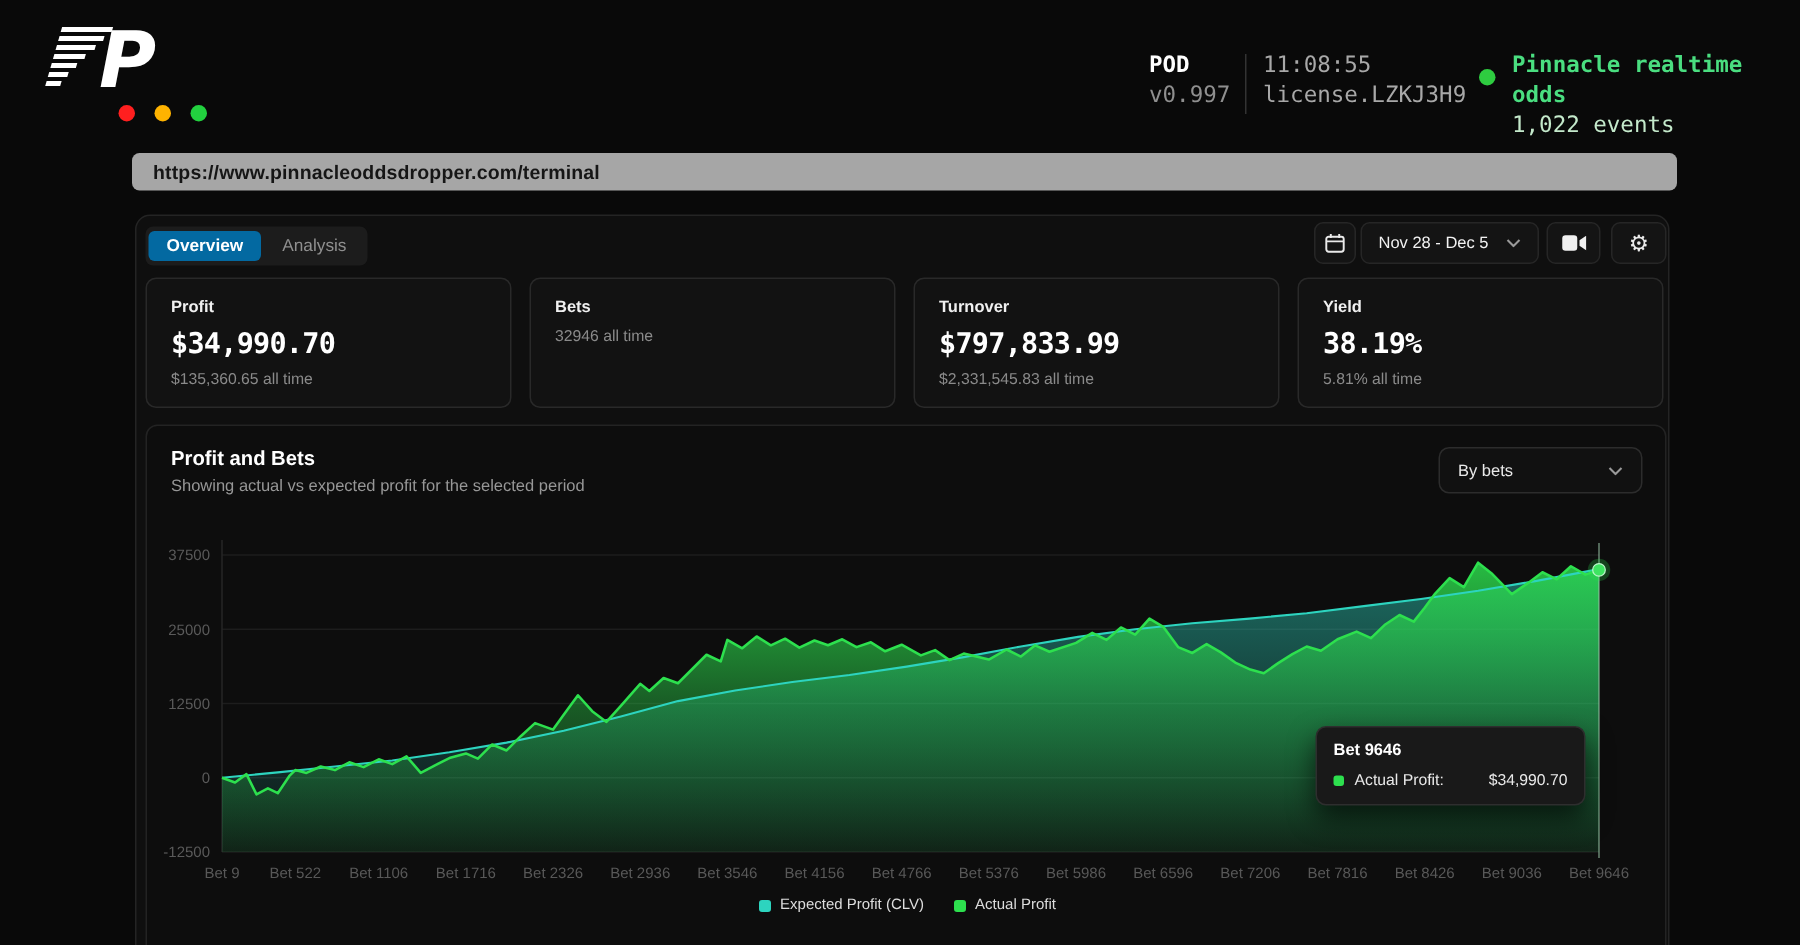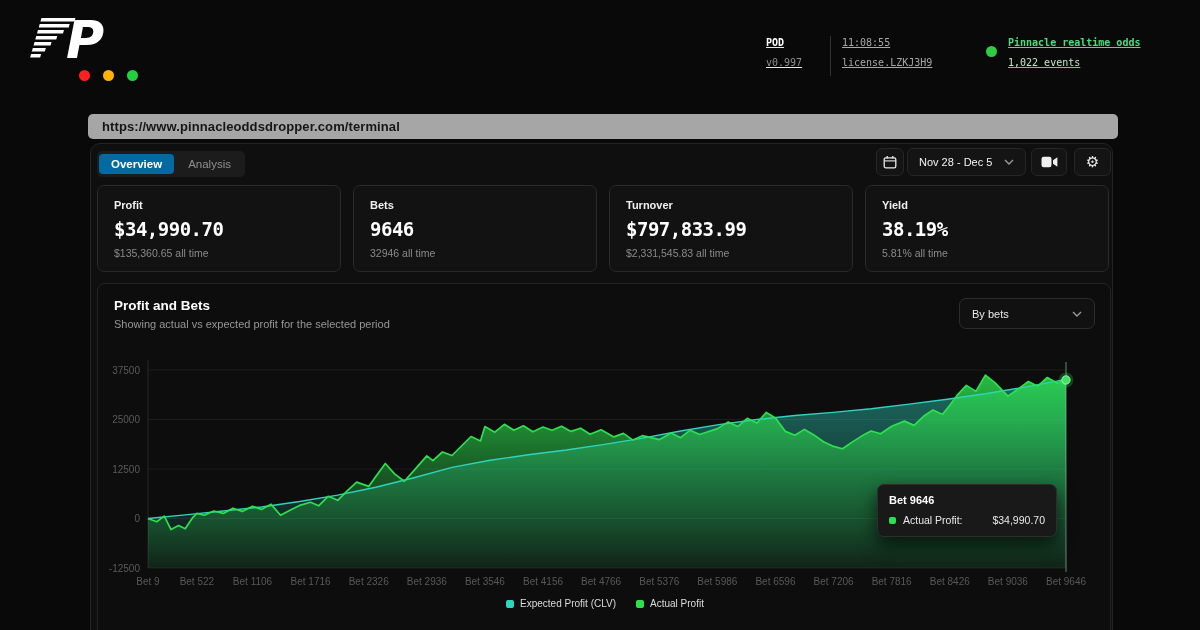--- a/index.html
+++ b/index.html
@@ -5,34 +5,34 @@
   * { margin:0; padding:0; box-sizing:border-box; }
   html,body { width:1200px; height:630px; overflow:hidden; }
   body { position:relative; background:#090909; font-family:"Liberation Sans", sans-serif; color:#e8e8e8; }
   .mono { font-family:"DejaVu Sans Mono", monospace; }
   .abs { position:absolute; }
 
   
   .logo { left:18px; top:12px; width:100px; height:54px; }
   .dots { left:79px; top:70px; display:flex; gap:13px; }
   .dots span { width:11px; height:11px; border-radius:50%; display:block; }
-  .sys { top:33px; display:flex; align-items:center; font-size:10px; line-height:20px;text-decoration:underline; }
+  .sys { top:33px; display:flex; align-items:center; font-size:15px; line-height:20px; }
   .sys-col1 { left:766px; }
   .sys-div { left:830px; top:36px; width:1px; height:40px; background:#333; }
   .sys-col2 { left:842px; color:#a8a8a8; }
   .pod { color:#ffffff; font-weight:bold; }
   .ver { color:#8f8f8f; }
   .status-dot { left:986px; top:46px; width:11px; height:11px; border-radius:50%; }
   .sys-col3 { left:1008px; }
   .st1 { font-weight:bold; }
   .st2 { color:#c4e9cb; }
 
   
   .urlbar { left:88px; top:102px; width:1030px; height:25px; background:#a6a6a6; border-radius:5px;
-            display:flex; align-items:center; padding:0 14px;margin-top:12px; }
+            display:flex; align-items:center; padding:0 14px; }
   .urlbar span { font-size:13px; font-weight:bold; color:#161616; letter-spacing:.1px; }
 
   
   .panel { left:90px; top:143px; width:1023px; height:500px; background:#0f0f0f;
            border:1px solid #242424; border-radius:10px; }
 
   
   .tabgroup { left:97px; top:151px; height:26px; background:#1c1c1c; border-radius:5px;
               display:flex; align-items:center; padding:2px; gap:2px; }
   .tab { font-size:11.5px; padding:4px 12px; border-radius:4px; color:#8f8f8f; cursor:default; }
@@ -157,21 +157,20 @@
   <span>⚙</span>
 </div>
 
 <div class="abs card" style="left:97px">
   <div class="lbl">Profit</div>
   <div class="val">$34,990.70</div>
   <div class="sub">$135,360.65 all time</div>
 </div>
 <div class="abs card" style="left:353px">
   <div class="lbl">Bets</div>
-  <div class="val">9646</div>
   <div class="sub">32946 all time</div>
 </div>
 <div class="abs card" style="left:609px">
   <div class="lbl">Turnover</div>
   <div class="val">$797,833.99</div>
   <div class="sub">$2,331,545.83 all time</div>
 </div>
 <div class="abs card" style="left:865px">
   <div class="lbl">Yield</div>
   <div class="val">38.19%</div>

